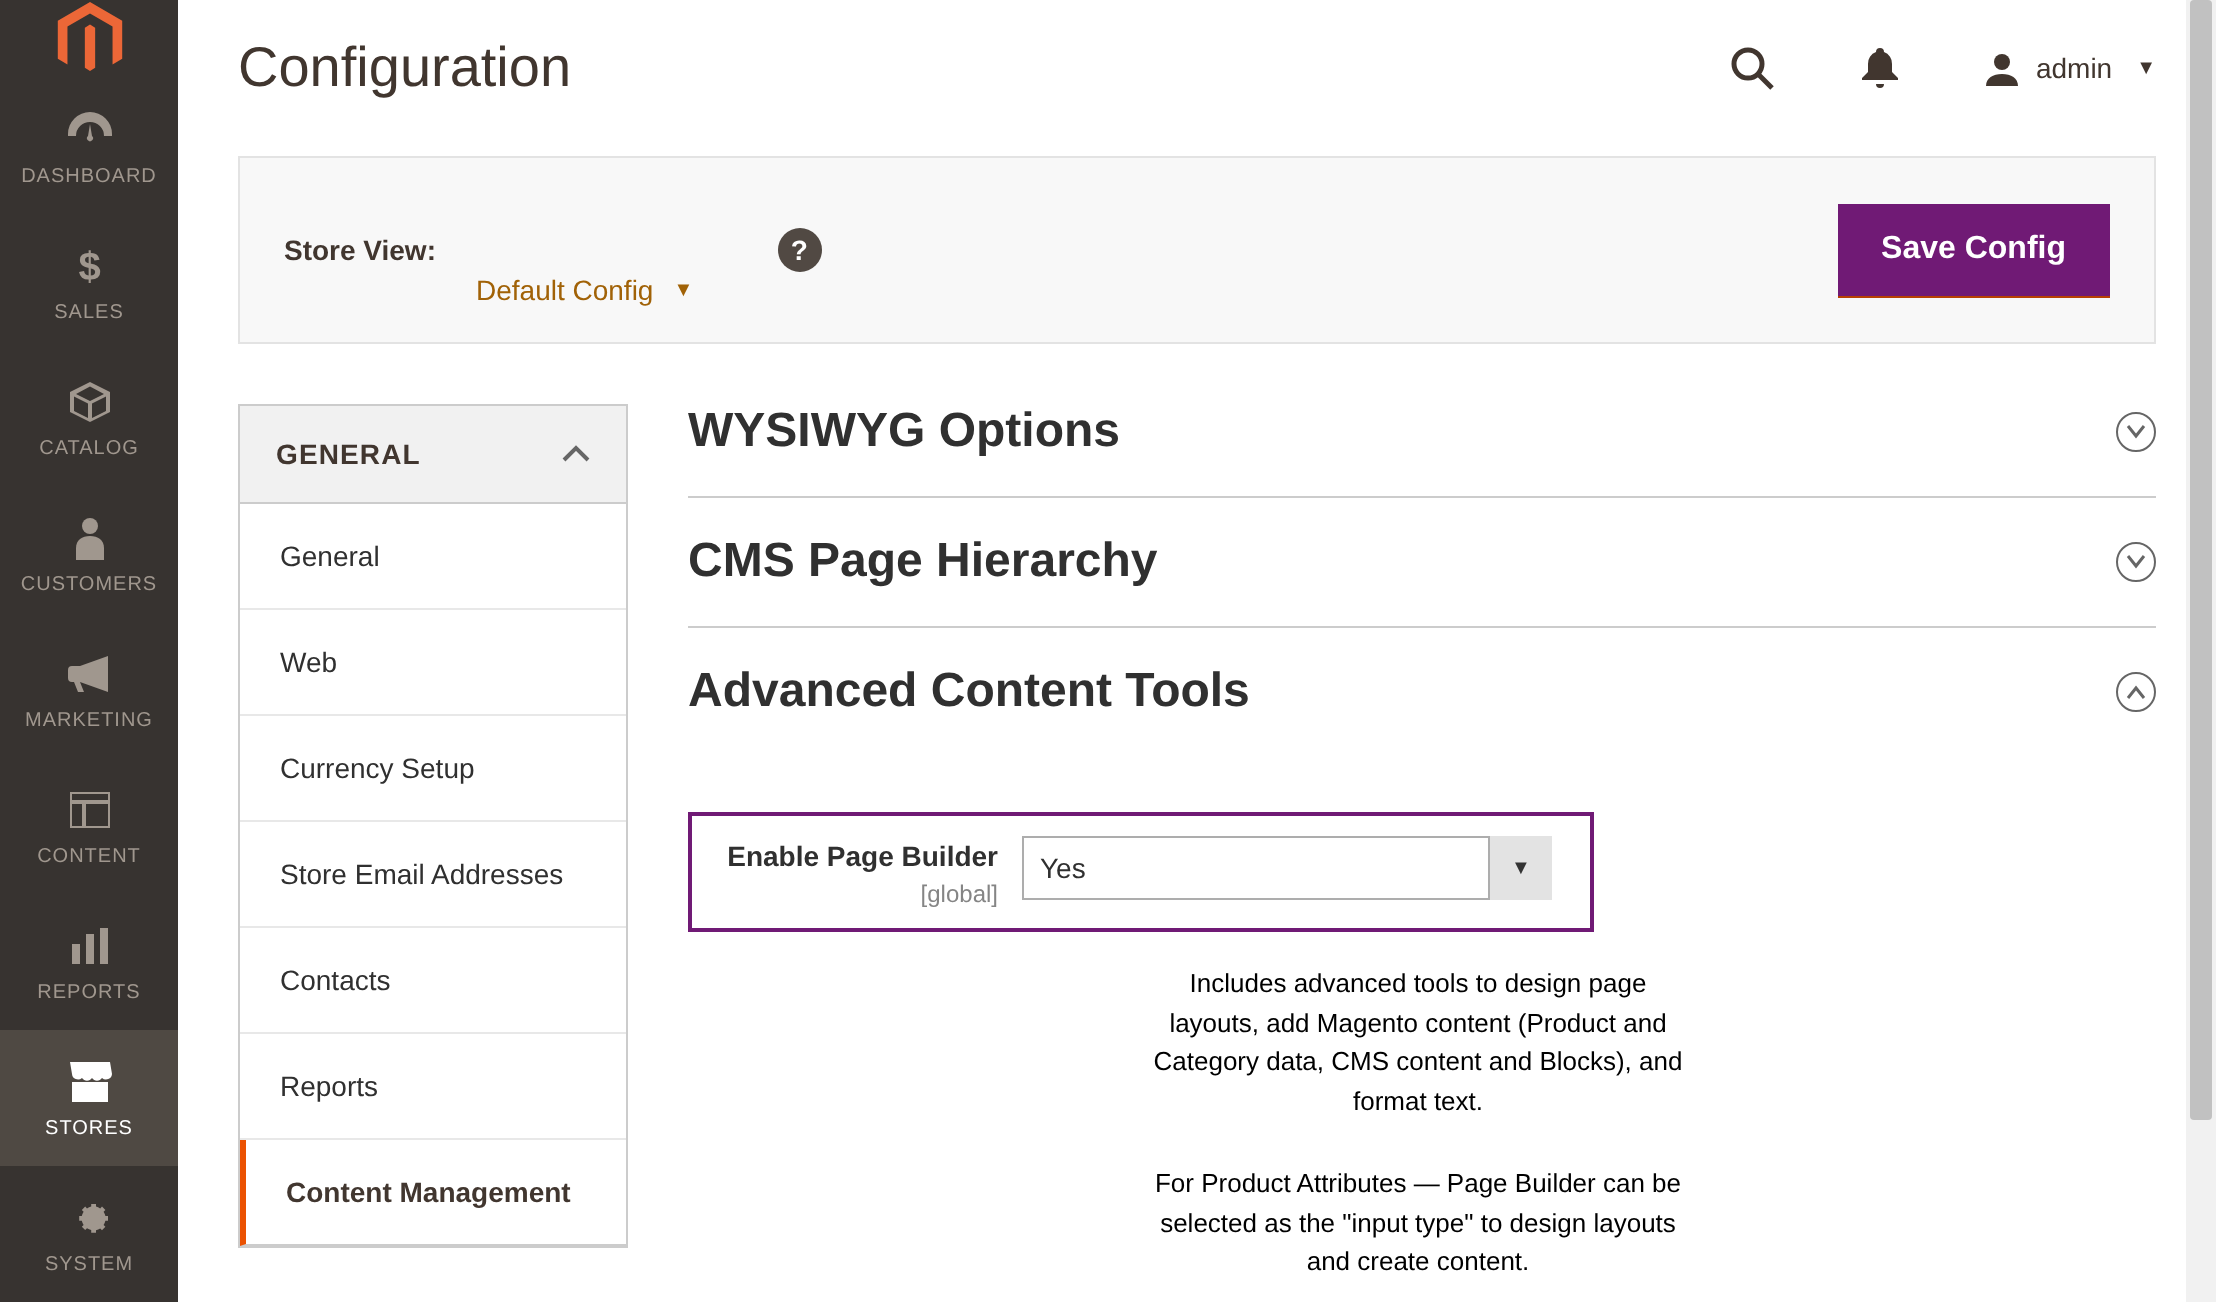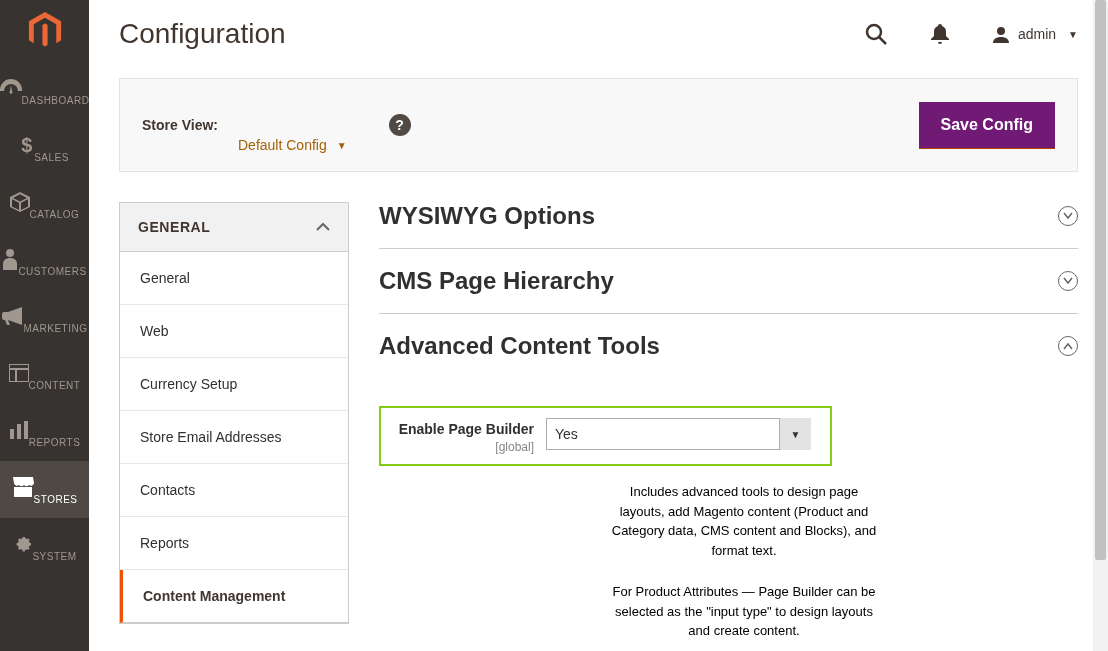--- a/index.html
+++ b/index.html
@@ -3,21 +3,21 @@
 <meta charset="utf-8">
 <style>
 * { box-sizing: border-box; margin: 0; padding: 0; }
 html, body { height: 100%; font-family: 'Helvetica Neue', Helvetica, Arial, sans-serif; color: #333; background: #fff; }
 body { display: flex; overflow: hidden; }
 
 
 .admin-nav { width: 89px; background: #373330; color: #a0978e; display: flex; flex-direction: column; align-items: stretch; flex-shrink: 0; }
 .admin-nav .logo { height: 62px; display: flex; align-items: center; justify-content: center; }
 .admin-nav .logo svg { width: 34px; height: 38px; }
-.admin-nav .nav-item { display: flex; flex-direction: row; align-items: flex-end; justify-content: center; padding: 14px 0 13px; font-size: 10px; letter-spacing: 0.05em; cursor: pointer; color: #a0978e; }
+.admin-nav .nav-item { display: flex; flex-direction: column; align-items: center; justify-content: center; padding: 14px 0 13px; font-size: 10px; letter-spacing: 0.05em; cursor: pointer; color: #a0978e; }
 .admin-nav .nav-item .nav-icon { height: 24px; display: flex; align-items: center; justify-content: center; margin-bottom: 6px; }
 .admin-nav .nav-item.active { background: #4f4943; color: #fff; }
 
 
 .main { flex: 1; height: 100%; overflow-y: scroll; background: #fff; }
 
 .page-header { display: flex; align-items: center; padding: 18px 30px 0 30px; }
 .page-title { font-size: 28px; font-weight: 400; color: #41362f; flex: 1; }
 .header-actions { display: flex; align-items: center; gap: 40px; }
 .header-actions .icon-btn { width: 24px; height: 24px; display: flex; align-items: center; justify-content: center; cursor: pointer; color: #41362f; }
@@ -28,21 +28,21 @@
 .scope-bar .label { font-weight: 700; font-size: 14px; color: #41362f; margin-right: 20px; }
 .scope-bar .select { font-size: 14px; color: #a16207; display: inline-flex; align-items: center; cursor: pointer; margin-top: 40px; }
 .scope-bar .select .caret { margin-left: 10px; font-size: 10px; }
 .scope-bar .help { width: 22px; height: 22px; border-radius: 50%; background: #514943; color: #fff; display: flex; align-items: center; justify-content: center; font-weight: 700; margin-left: 42px; font-size: 14px; cursor: pointer; }
 .scope-bar .spacer { flex: 1; }
 .save-btn { background: #701a75; color: #fff; font-size: 16px; font-weight: 600; border: none; padding: 14px 22px; cursor: pointer; box-shadow: 0 1px 0 #b84002; }
 
 .content-body { display: flex; padding: 30px 30px 0 30px; gap: 30px; align-items: flex-start; }
 
 
-.config-sidebar { width: 230px; flex-shrink: 0; border: 1px solid #ccc; }
+.config-sidebar { width: 195px; flex-shrink: 0; border: 1px solid #ccc; }
 .config-sidebar .group { }
 .config-sidebar .group-head { background: #f1f1f1; border-bottom: 1px solid #ccc; font-size: 14px; font-weight: 700; letter-spacing: .04em; color: #41362f; padding: 16px 18px; display: flex; align-items: center; cursor: pointer; }
 .config-sidebar .group-head .chev { margin-left: auto; }
 .config-sidebar .item { padding: 18px 20px; font-size: 14px; color: #303030; border-bottom: 1px solid #e8e8e8; cursor: pointer; }
 .config-sidebar .item.active { border-left: 3px solid #eb5202; font-weight: 600; color: #41362f; }
 .config-sidebar .item:last-child { border-bottom: 1px solid #ccc; }
 
 
 .config-main { flex: 1; min-width: 0; }
 .section-head { display: flex; align-items: center; padding: 18px 0; border-bottom: 1px solid #ccc; cursor: pointer; }
@@ -50,21 +50,21 @@
 .section-head .title { font-size: 24px; font-weight: 600; color: #303030; }
 .section-head .toggle { margin-left: auto; width: 20px; height: 20px; border: 1px solid #666; border-radius: 50%; display: flex; align-items: center; justify-content: center; }
 
 .section-body { padding-top: 28px; }
 .field-row { display: flex; align-items: flex-start; padding: 6px 0; }
 .field-row .label-col { width: 230px; text-align: right; padding-right: 12px; padding-top: 2px; }
 .field-row .label-col .lbl { font-size: 14px; color: #303030; font-weight: 600; }
 .field-row .label-col .scope { display: block; font-size: 12px; color: #858585; margin-top: 2px; }
 .field-row .value-col { width: 270px; }
 
-.highlight-box { border: 2px solid #84cc16; padding: 10px 14px 10px 0; display: inline-flex; }
+.highlight-box { border: 2px solid #701a75; padding: 10px 14px 10px 0; display: inline-flex; }
 
 select.native, input.native { width: 265px; height: 32px; border: 1px solid #adadad; background: #fff; font-size: 14px; padding: 0 8px; color: #303030; }
 select.native { appearance: none; -webkit-appearance: none; background-image: none; }
 .select-wrap { position: relative; display: inline-block; }
 .select-wrap .arrow { position: absolute; right: 0; top: 0; width: 32px; height: 32px; border-left: 1px solid #adadad; background: #e3e3e3; display: flex; align-items: center; justify-content: center; pointer-events: none; font-size: 10px; color: #333; }
 
 .note { font-size: 13px; color: #000000; line-height: 1.5; margin-top: 10px; text-align: center; }
 
 .scrollbar-track { position: fixed; right: 0; top: 0; bottom: 0; width: 15px; background: #f1f1f1; }
 .scrollbar-thumb { position: absolute; left: 2px; right: 2px; top: 0; height: 560px; background: #c1c1c1; border-radius: 2px; }

